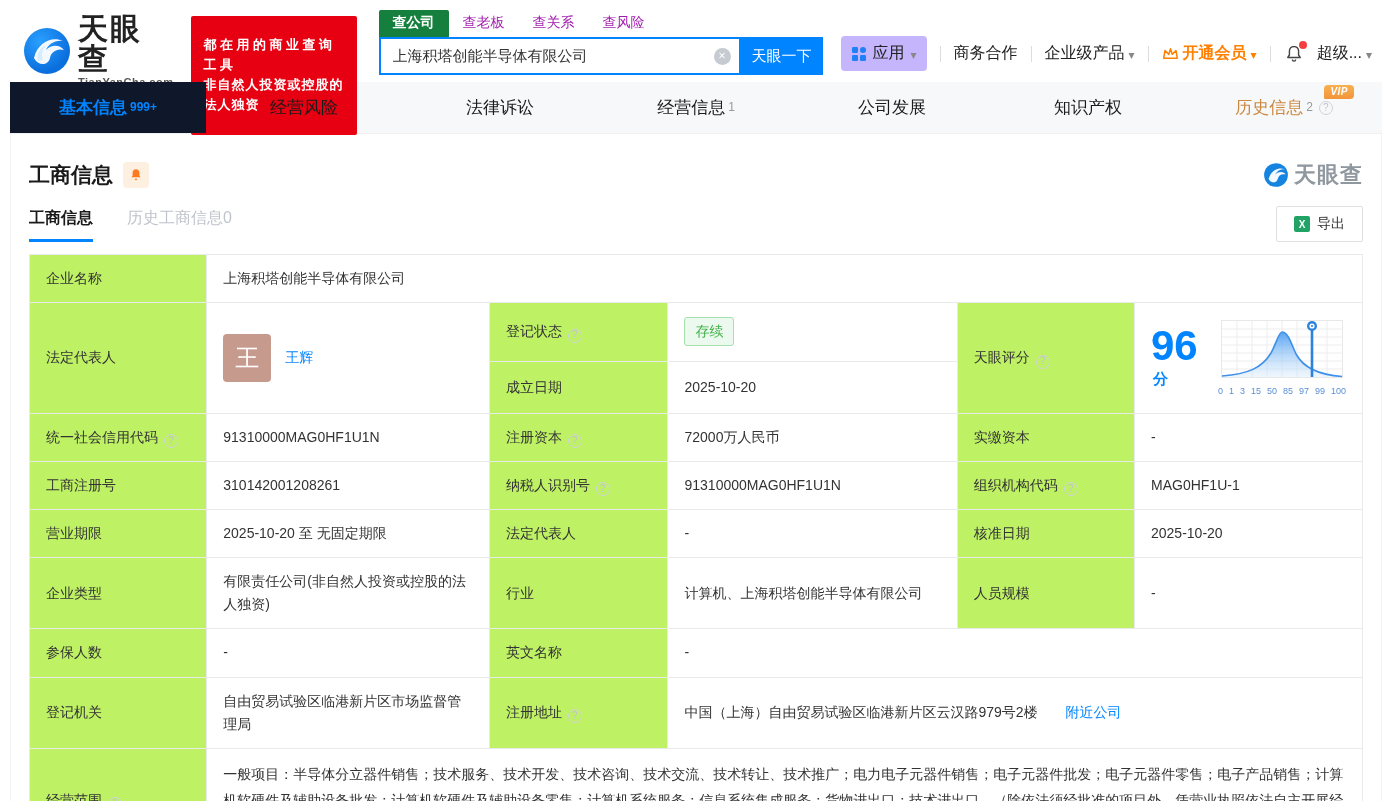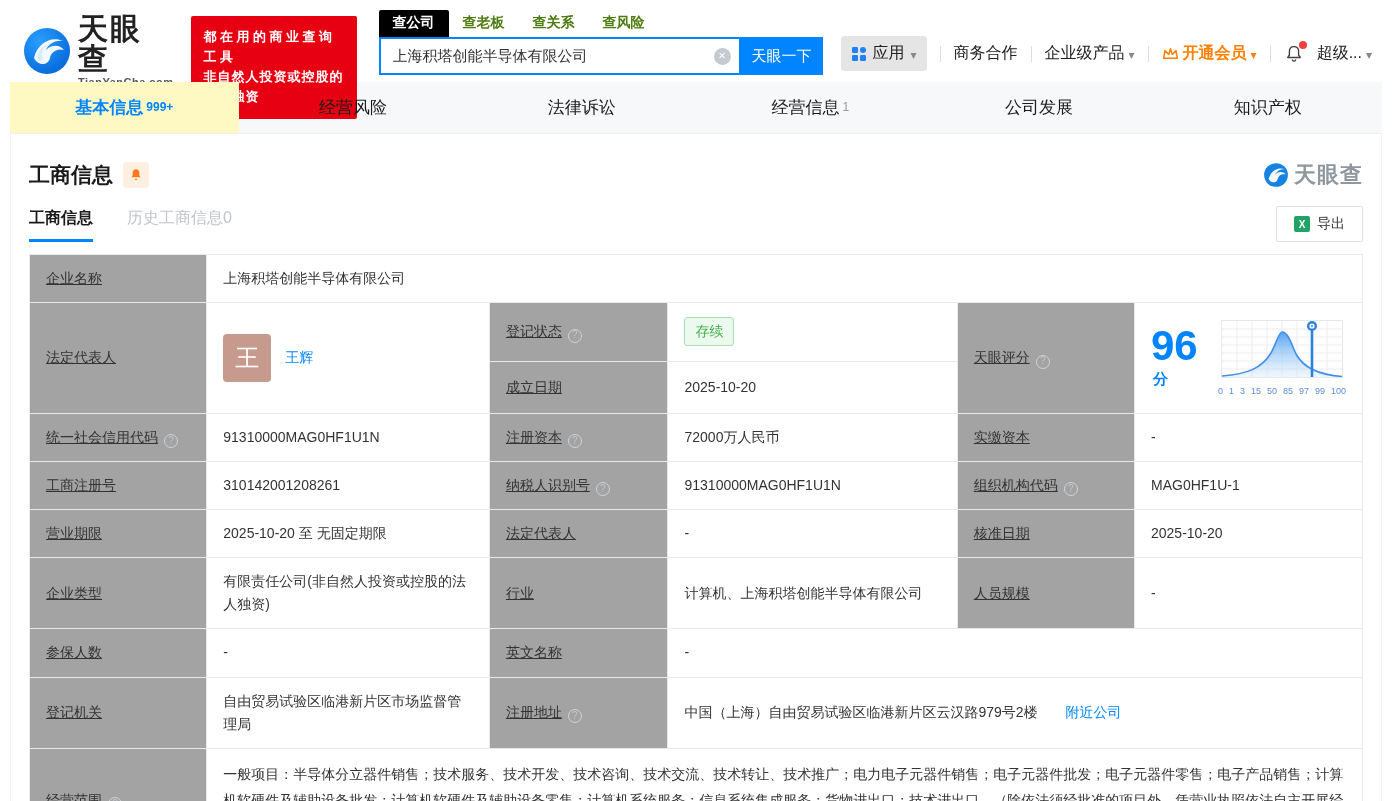--- a/index.html
+++ b/index.html
@@ -7,49 +7,49 @@
     font-family:"Liberation Sans","DejaVu Sans",sans-serif; color:#333; }
 
   
   .header { height:82px; display:flex; align-items:flex-start; padding:10px 20px 0 24px; gap:18px; background:#fff; }
   .logo { display:flex; align-items:center; gap:8px; margin-top:4px; cursor:pointer; }
   .logo-mark { width:46px; height:46px; border-radius:50%; background:radial-gradient(circle at 35% 30%, #2aa0ff, #0a6edd 70%); position:relative; overflow:hidden; flex:0 0 auto; }
   .logo-mark svg { position:absolute; inset:0; }
   .logo-txt { display:flex; flex-direction:column; line-height:1; }
   .logo-title { font-size:30px; font-weight:900; color:#222; letter-spacing:2px; }
   .logo-domain { font-size:11px; color:#555; font-weight:700; margin-top:3px; letter-spacing:.5px; }
-  .promo { background:#e60012; color:#fff; padding:11px 12px; border-radius:2px; margin-top:6px; line-height:1.55; }
+  .promo { background:#e60012; color:#fff; padding:19px 12px; border-radius:2px; margin-top:6px; line-height:1.55; }
   .promo .l1 { font-size:13px; letter-spacing:3.5px; font-weight:600; }
   .promo .l2 { font-size:13px; letter-spacing:1px; font-weight:600; }
   .search-area { display:flex; flex-direction:column; margin-left:4px; }
   .search-tabs { display:flex; align-items:flex-end; }
-  .search-tab { font-size:14px; color:#4d7c0f; padding:4px 14px 5px; cursor:pointer;font-weight:bold; }
-  .search-tab.active { background:#000000; color:#fff; border-radius:2px 2px 0 0; font-weight:600; }
+  .search-tab { font-size:14px; color:#a21caf; padding:4px 14px 5px; cursor:pointer; }
+  .search-tab.active { background:#15803d; color:#fff; border-radius:2px 2px 0 0; font-weight:600; }
   .search-row { display:flex; }
   .search-box { width:362px; height:38px; border:2px solid #0084ff; background:#fff; display:flex; align-items:center; padding:0 8px 0 12px; }
   .search-box input { border:none; outline:none; flex:1; font-size:15px; color:#333; font-family:inherit; }
   .clear-ic { width:17px; height:17px; border-radius:50%; background:#c6cbd1; color:#fff; display:flex; align-items:center; justify-content:center; font-size:12px; cursor:pointer; flex:0 0 auto; }
   .clear-ic::after { content:"✕"; transform:scale(.8); }
   .search-btn { width:82px; height:38px; background:#0084ff; color:#fff; font-size:15px; border:none; cursor:pointer; font-family:inherit; }
   .hd-right { margin-left:auto; display:flex; align-items:center; gap:13px; margin-top:26px; white-space:nowrap; }
-  .apps-btn { display:flex; align-items:center; gap:6px; background:#e5e5e5; border-radius:4px; padding:7px 10px; font-size:16px; color:#222; cursor:pointer; }
+  .apps-btn { display:flex; align-items:center; gap:6px; background:#c4b5fd; border-radius:4px; padding:7px 10px; font-size:16px; color:#222; cursor:pointer; }
   .divider { width:1px; height:16px; background:#ddd; }
   .hd-link { font-size:16px; color:#222; cursor:pointer; display:flex; align-items:center; gap:4px; }
   .caret::after { content:"▾"; font-size:12px; color:#888; }
   .caret-o::after { content:"▾"; font-size:12px; color:#ff8000; }
   .vip-link { color:#ff8000; font-weight:700; }
   .bell-wrap { position:relative; cursor:pointer; display:flex; }
   .red-dot { position:absolute; top:-3px; right:-3px; width:8px; height:8px; border-radius:50%; background:#f53f3f; }
 
   
   .page { margin:0 10px; }
   .nav { display:flex; background:#f7f8fa; height:52px; border-bottom:1px solid #f0f0f0; }
   .nav-tab { flex:1; display:flex; align-items:center; justify-content:center; font-size:17px; color:#1a1a1a; cursor:pointer; position:relative; }
   .nav-tab .cnt { font-size:12px; color:#999; margin-left:3px; position:relative; top:-1px; }
-  .nav-tab.active { background:#fef9c3; color:#0084ff; font-weight:700; }
+  .nav-tab.active { background:#0f172a; color:#0084ff; font-weight:700; }
   .nav-tab.active .cnt { color:#0084ff; }
   .nav-tab.vip-tab { color:#ca8840; }
   .vip-badge { position:absolute; top:3px; right:28px; background:linear-gradient(180deg,#f9b050,#f2943a); color:#fff; font-size:10px; font-weight:700; font-style:italic; padding:1px 6px 2px; border-radius:4px 4px 4px 1px; letter-spacing:.5px; }
   .content { background:#fff; border-left:1px solid #f2f3f5; border-right:1px solid #f2f3f5; padding:0 18px 20px; }
 
   .sec-head { display:flex; align-items:center; justify-content:space-between; padding:26px 0 2px; }
   .sec-title-wrap { display:flex; align-items:center; gap:10px; }
   .sec-title { font-size:21px; font-weight:800; color:#1a1a1a; }
   .bell-badge { width:26px; height:26px; background:#fdf0e1; border-radius:4px; display:flex; align-items:center; justify-content:center; cursor:pointer; }
   .wm { display:flex; align-items:center; gap:5px; }
@@ -59,21 +59,21 @@
   .subtabs { display:flex; gap:34px; }
   .subtab { font-size:16px; color:#bfc4cc; padding-bottom:10px; cursor:pointer; }
   .subtab.active { color:#1a1a1a; font-weight:600; border-bottom:3px solid #0084ff; }
   .export-btn { display:flex; align-items:center; gap:7px; border:1px solid #e0e0e0; border-radius:2px; background:#fff; padding:8px 17px; font-size:14px; color:#333; cursor:pointer; font-family:inherit; }
   .xls-ic { width:16px; height:16px; background:#21a366; border-radius:2px; color:#fff; font-size:10px; font-weight:700; display:flex; align-items:center; justify-content:center; }
   .xls-ic::after { content:"X"; }
 
   
   table.info { width:100%; border-collapse:collapse; table-layout:fixed; font-size:14px; }
   table.info td { border:1px solid #e9eaec; padding:12px 16px; vertical-align:middle; line-height:1.65; word-break:break-all; }
-  td.lbl { background:#a3a3a3; color:#333;text-decoration:underline; }
+  td.lbl { background:#bef264; color:#333; }
   .q { display:inline-flex; width:14px; height:14px; border:1px solid #cfd3d8; border-radius:50%; color:#c0c5cb; font-size:10px; align-items:center; justify-content:center; margin-left:6px; vertical-align:-2px; cursor:pointer; }
   .q::after { content:"?"; }
   a.blue { color:#0084ff; text-decoration:none; cursor:pointer; }
   .rep-cell { display:flex; align-items:center; gap:14px; }
   .avatar { width:48px; height:48px; border-radius:4px; background:#c79a8e; color:#fff; font-size:24px; display:flex; align-items:center; justify-content:center; cursor:pointer; flex:0 0 auto; }
   .badge-green { display:inline-block; background:#ecf9ee; border:1px solid #a6e0ae; color:#3eb046; padding:2px 10px; border-radius:3px; font-size:14px; }
   .score-cell { display:flex; align-items:center; gap:10px; padding:2px 0; }
   .score-num { color:#0084ff; font-size:42px; font-weight:700; line-height:1; }
   .score-unit { color:#0084ff; font-size:15px; font-weight:600; margin-left:2px; }
   .chart-wrap { display:flex; flex-direction:column; }
@@ -174,20 +174,26 @@
     </div>
     <div class="nav-tab">
       <span>经营信息</span>
       <span class="cnt">1</span>
     </div>
     <div class="nav-tab">
       <span>公司发展</span>
     </div>
     <div class="nav-tab">
       <span>知识产权</span>
+    </div>
+    <div class="nav-tab vip-tab">
+      <span class="vip-badge">VIP</span>
+      <span>历史信息</span>
+      <span class="cnt">2</span>
+      <span class="q"></span>
     </div>
   </div>
 
   <div class="content">
 
     <div class="sec-head">
       <div class="sec-title-wrap">
         <span class="sec-title">工商信息</span>
         <span class="bell-badge">
           <svg width="14" height="14" viewBox="0 0 24 24">

